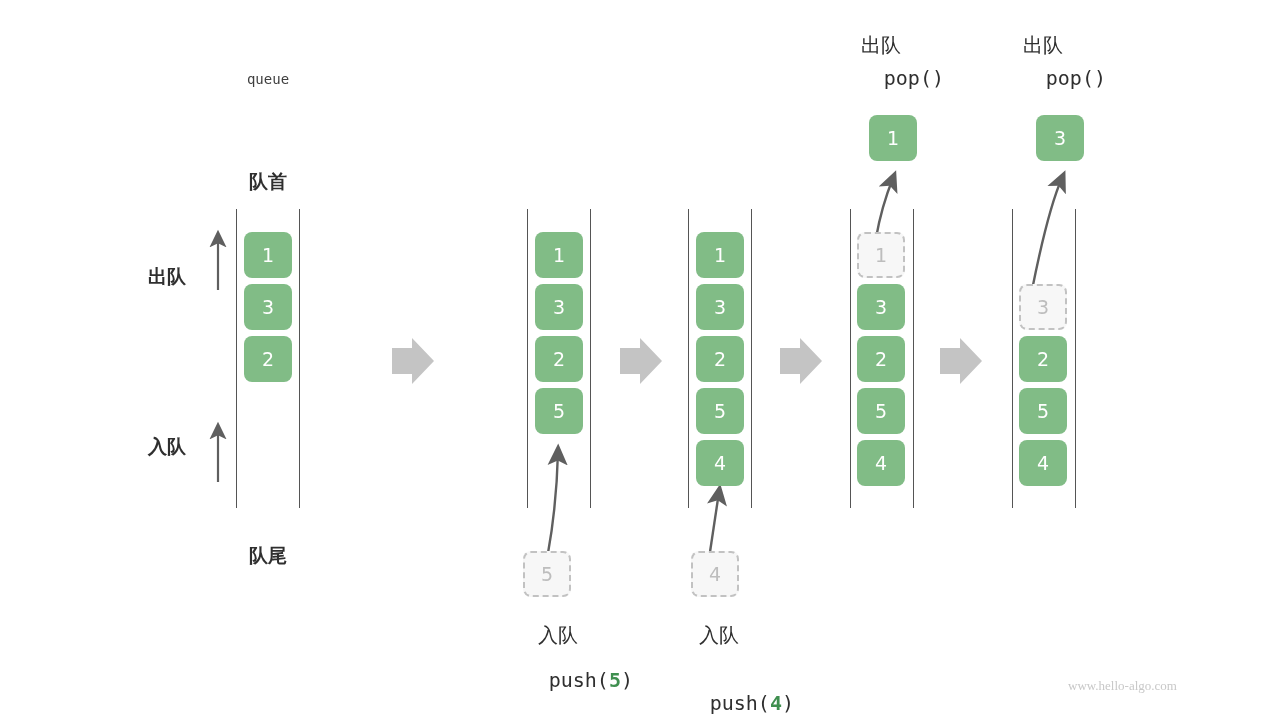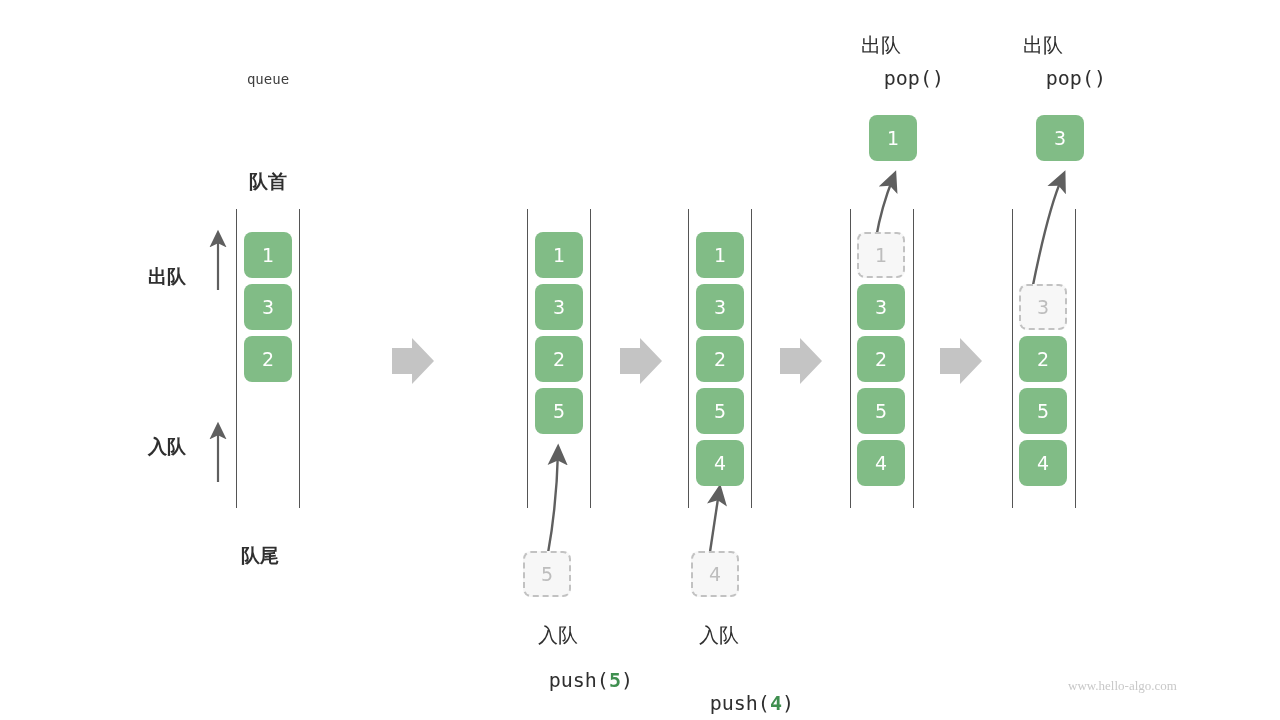--- a/index.html
+++ b/index.html
@@ -97,21 +97,21 @@
       <path d="M392,348 L412,348 L412,338 L434,361 L412,384 L412,374 L392,374 Z"></path>
       <path d="M620,348 L640,348 L640,338 L662,361 L640,384 L640,374 L620,374 Z"></path>
       <path d="M780,348 L800,348 L800,338 L822,361 L800,384 L800,374 L780,374 Z"></path>
       <path d="M940,348 L960,348 L960,338 L982,361 L960,384 L960,374 L940,374 Z"></path>
     </g>
   </svg>
 
   <div class="abs t-sub-mono" style="left:196px;top:71px;width:144px;">queue</div>
 
   <div class="abs t-label-cn" style="left:196px;top:160px;width:144px;margin-top:9px;">队首</div>
-  <div class="abs t-label-cn" style="left:188px;top:543px;width:144px;">队尾</div>
+  <div class="abs t-label-cn" style="left:196px;top:543px;width:144px;">队尾</div>
   <div class="abs t-side-cn" style="left:148px;top:264px;">出队</div>
   <div class="abs t-side-cn" style="left:148px;top:434px;">入队</div>
 
   <div class="abs" style="left:0;top:0;width:1280px;height:720px;">
     <div class="rail" style="left:236px;top:209px;height:299px;"></div>
     <div class="rail" style="left:299px;top:209px;height:299px;"></div>
 
     <div class="cell" style="left:244px;top:232px;">1</div>
     <div class="cell" style="left:244px;top:284px;">3</div>
     <div class="cell" style="left:244px;top:336px;">2</div>

